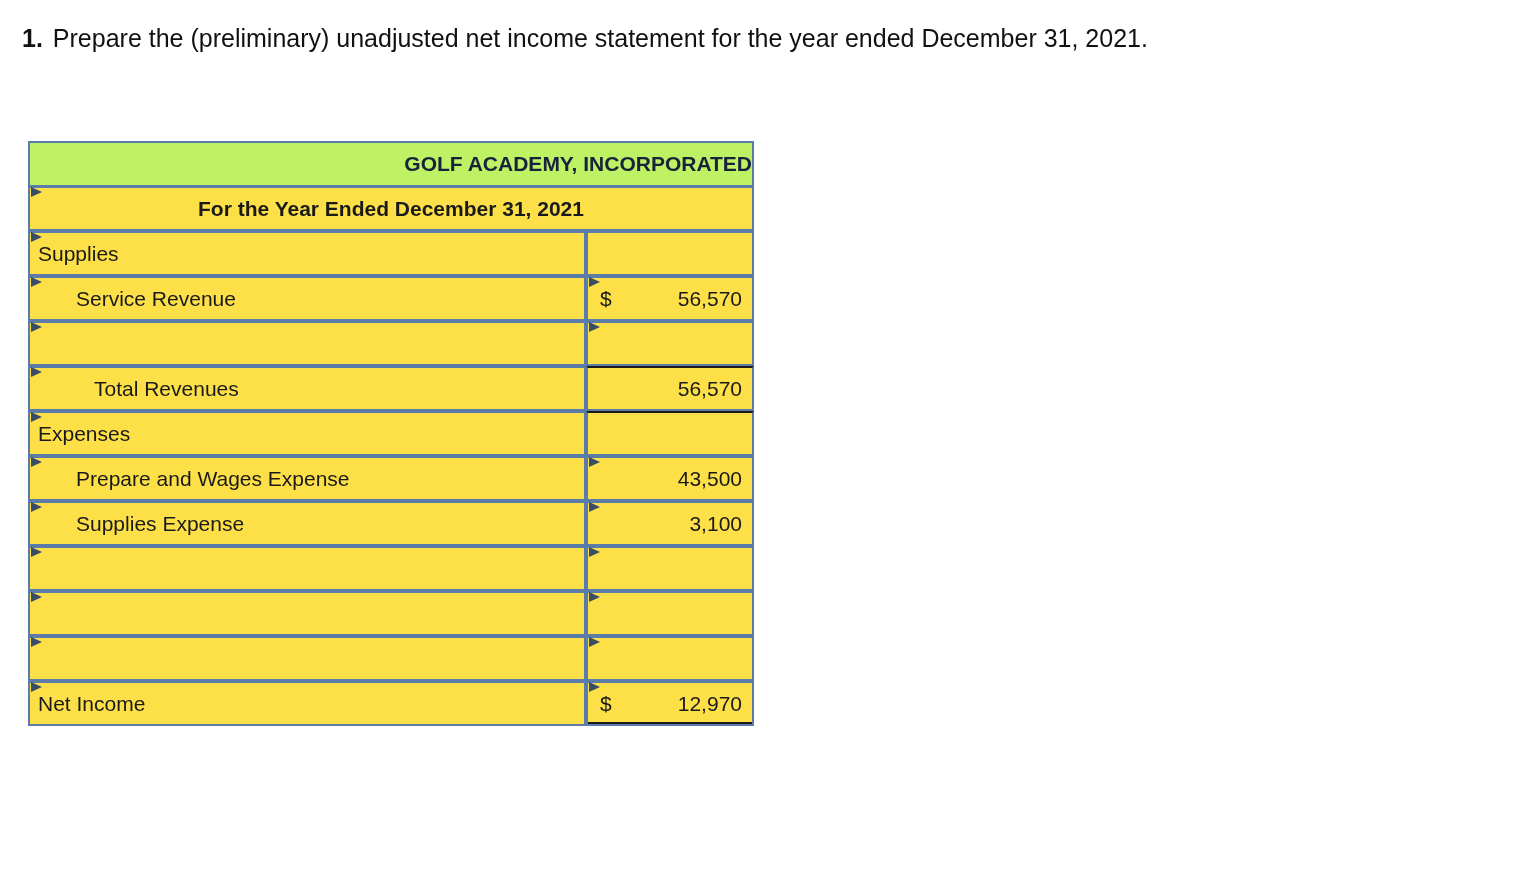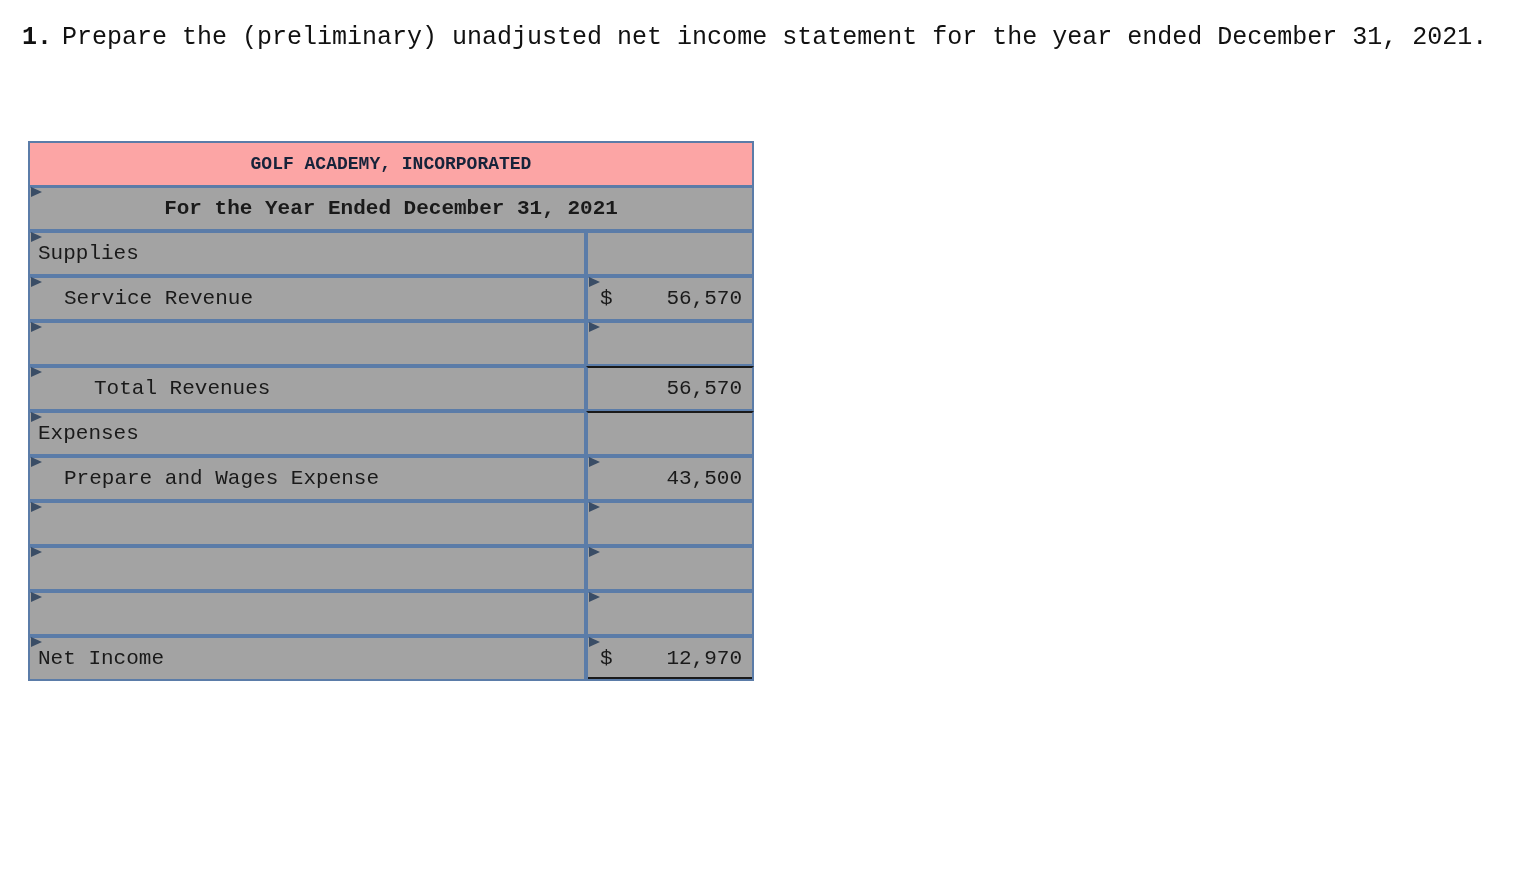--- a/index.html
+++ b/index.html
@@ -12,21 +12,20 @@
     height: 870px;
     font-family: "Liberation Sans", sans-serif;
     color: #1a1a1a;
     overflow: hidden;
   }
 
   .page {
     position: relative;
     width: 1538px;
     height: 628px;
-    font-family: Liberation Mono, monospace;
   }
 
   
   .question {
     position: absolute;
     left: 22px;
     top: 22px;
     font-size: 25px;
     line-height: 32px;
     color: #111111;
@@ -55,51 +54,51 @@
     height: 45px;
     box-sizing: border-box;
   }
 
   
   .col-label { width: 558px; }
   .col-amount { width: 168px; }
 
   
   .hdr {
-    background: #fca5a5;
+    background: #bef264;
     border: 2px solid #5b7ca8;
     font-weight: bold;
-    font-size: 18px;
-    text-align: center;
+    font-size: 21px;
+    text-align: right;
     color: #16233a;
   }
   .hdr-1 { border-bottom-width: 1px; }
   .hdr-2 { border-top-width: 1px; border-bottom-width: 1px; }
 
   
   .cellbox {
     position: relative;
     border: 2px solid #5b7ca8;
-    background: #a3a3a3;
+    background: #fde047;
     font-size: 21px;
     box-sizing: border-box;
   }
 
   .celltext {
     display: block;
     padding: 0 8px;
     font-size: 21px;
     line-height: 41px;
     white-space: nowrap;
     overflow: hidden;
   }
 
   .bold { font-weight: bold; }
   .center { text-align: center; }
-  .indent1 { padding-left: 34px; }
+  .indent1 { padding-left: 46px; }
   .indent2 { padding-left: 64px; border-radius: 7px; }
 
   
   .marker {
     position: absolute;
     left: 1px;
     top: -1px;
     width: 0;
     height: 0;
     border-left: 11px solid #3a4d66;
@@ -229,20 +228,33 @@
         </td>
         <td class="cellbox">
           <span class="marker"></span>
           <span class="amtwrap">
             <span class="sym"></span>
             <span class="num">43,500</span>
           </span>
         </td>
       </tr>
 
+      <tr>
+        <td class="cellbox">
+          <span class="marker"></span>
+          <span class="celltext indent1">Supplies Expense</span>
+        </td>
+        <td class="cellbox">
+          <span class="marker"></span>
+          <span class="amtwrap">
+            <span class="sym"></span>
+            <span class="num">3,100</span>
+          </span>
+        </td>
+      </tr>
 
       <tr>
         <td class="cellbox">
           <span class="marker"></span>
           <span class="celltext indent1"></span>
         </td>
         <td class="cellbox">
           <span class="marker"></span>
           <span class="amtwrap">
             <span class="sym"></span>

